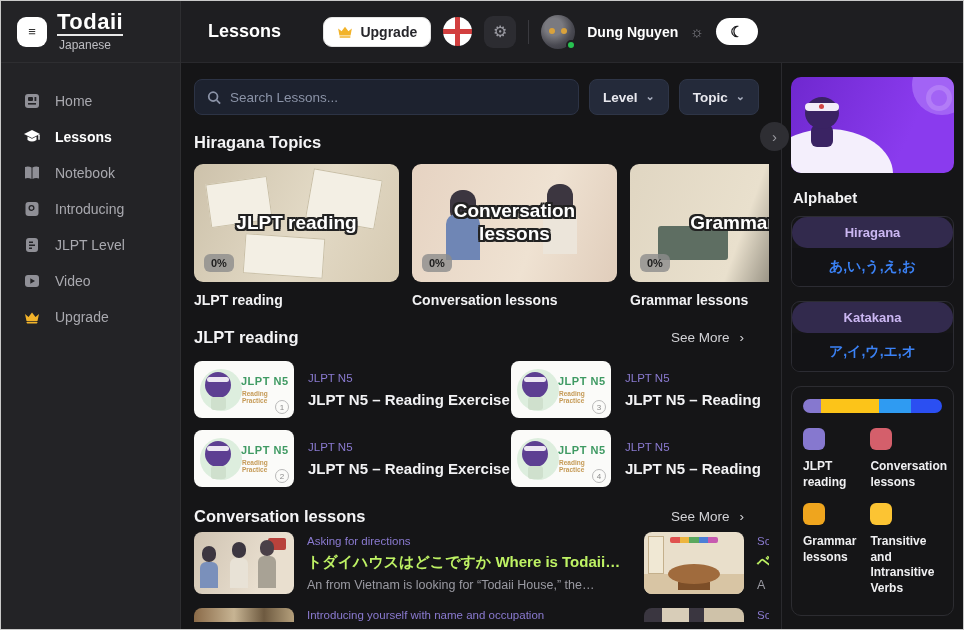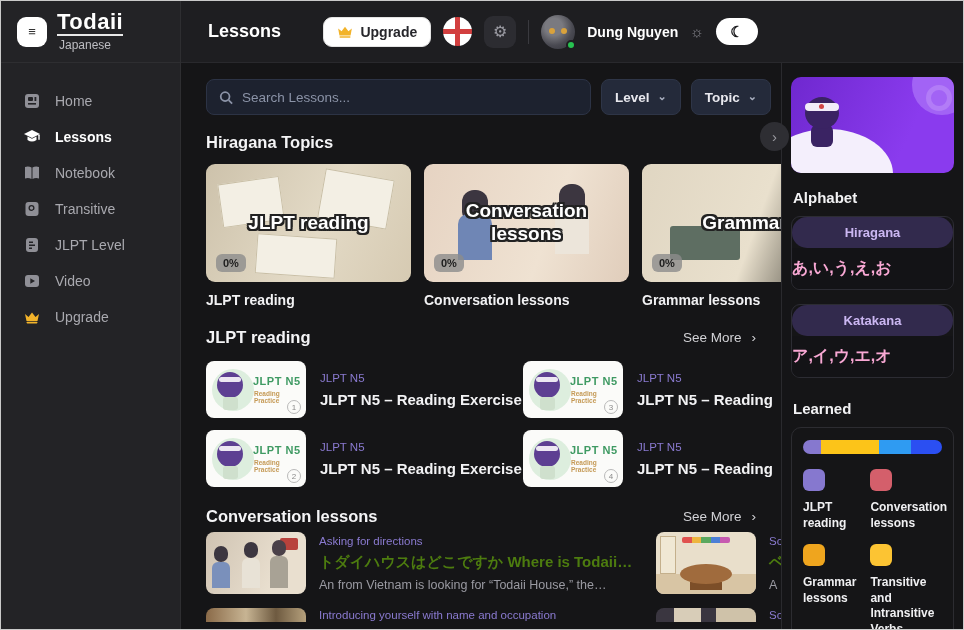--- a/index.html
+++ b/index.html
@@ -33,21 +33,21 @@
   .gear-btn { width:32px; height:32px; border-radius:9px; background:#2c2c31; color:#9a9aa2; font-size:16px; display:flex; align-items:center; justify-content:center; cursor:pointer; }
   .v-div { width:1px; height:24px; background:#3a3a3f; }
   .avatar { position:relative; width:34px; height:34px; border-radius:50%; background:radial-gradient(circle at 38% 35%, #7a7a80 0 28%, #4a4a52 60%, #2e2e36 100%); }
   .avatar .eye { position:absolute; width:6px; height:6px; border-radius:50%; background:#d9a23c; top:13px; }
   .avatar .status { position:absolute; right:-1px; bottom:-1px; width:10px; height:10px; border-radius:50%; background:#27c250; border:2px solid #1e1e21; }
   .user-name { color:#fff; font-size:14px; font-weight:bold; }
   .sun { color:#8d8d94; font-size:15px; }
   .moon-pill { width:42px; height:27px; background:#fff; border-radius:14px; display:flex; align-items:center; justify-content:center; color:#17171a; font-size:15px; font-weight:bold; cursor:pointer; }
 
   
-  .main { position:absolute; left:180px; top:62px; width:600px; height:567px; background:#151517; overflow:hidden; padding:16px 0 0 25px; z-index:1; }
+  .main { position:absolute; left:168px; top:62px; width:600px; height:567px; background:#151517; overflow:hidden; padding:16px 0 0 25px; z-index:1; }
   .search-row { display:flex; gap:10px; align-items:center; }
   .search-box { width:385px; height:36px; background:#1d222f; border:1px solid #2c3345; border-radius:8px; display:flex; align-items:center; padding:0 12px; gap:9px; }
   .search-box svg { width:15px; height:15px; stroke:#8b93a7; fill:none; stroke-width:2; }
   .search-box input { background:transparent; border:none; outline:none; color:#cfd4e0; font-size:13.5px; width:100%; font-family:"Liberation Sans",sans-serif; }
   .search-box input::placeholder { color:#8b93a7; }
   .filter-btn { height:36px; background:#242a3a; border:1px solid #2e3547; border-radius:8px; color:#e8e8ee; font-size:13.5px; font-weight:bold; display:flex; align-items:center; gap:8px; padding:0 13px; cursor:pointer; }
   .filter-btn .chev { font-size:11px; color:#aab0c0; transform:translateY(-1px); }
   .section-head { display:flex; align-items:center; justify-content:space-between; width:550px; margin-top:20px; }
   .section-title { color:#f4f4f6; font-size:16.5px; font-weight:bold; }
   .see-more { color:#d2d2d6; font-size:13.5px; display:flex; align-items:center; gap:10px; cursor:pointer; }
@@ -91,21 +91,21 @@
   .thumb-street { background:linear-gradient(115deg,#cfc3b2,#e9dfcf 70%); }
   .thumb-street .sign { position:absolute; right:8px; top:6px; width:18px; height:12px; background:#b8423c; border-radius:2px; }
   .thumb-party { background:#e9dfcb; }
   .thumb-party .floor { position:absolute; left:0; right:0; bottom:0; height:20px; background:#d8c5a4; }
   .thumb-party .table-top { position:absolute; left:24px; bottom:10px; width:52px; height:20px; background:#a06b3d; border-radius:50%; }
   .thumb-party .table-base { position:absolute; left:34px; bottom:4px; width:32px; height:8px; background:#7c4e28; }
   .thumb-party .banner { position:absolute; left:26px; top:5px; width:48px; height:6px; background:linear-gradient(90deg,#e0524f 0 20%,#edb53e 20% 40%,#5aa85e 40% 60%,#4c7fd6 60% 80%,#c75ab0 80%); border-radius:2px; }
   .thumb-party .door { position:absolute; left:4px; top:4px; width:16px; height:38px; border:1px solid #c4b08c; background:#f0e8d4; }
   .conv-text { min-width:0; }
   .conv-tag { color:#8a7ad0; font-size:11.5px; margin-bottom:6px; white-space:nowrap; }
-  .conv-title { color:#4d7c0f; font-size:15px; font-weight:bold; white-space:nowrap; margin-bottom:6px; }
+  .conv-title { color:#bef264; font-size:15px; font-weight:bold; white-space:nowrap; margin-bottom:6px; }
   .conv-desc { color:#9a9aa2; font-size:12.5px; white-space:nowrap; }
   .sliver { height:14px; border-radius:8px 8px 0 0; width:100px; flex:0 0 auto; align-self:flex-end; }
   .sliver-1 { background:linear-gradient(90deg,#8a6a48,#c7b493 40%,#6e5a40 70%,#b5a07c); }
   .sliver-2 { background:linear-gradient(90deg,#3a3640 0 18%,#d8cdb8 18% 45%,#3a3640 45% 60%,#cfc2a9 60%); }
   .conv-item.partial { align-items:center; }
   .conv-item.partial .conv-tag { margin-bottom:0; }
 
   
   .rightbar { position:absolute; left:780px; top:62px; width:184px; height:567px; background:#151517; border-left:1px solid #2a2a2e; padding:14px 0 0 9px; z-index:3; }
   .collapse-btn { position:absolute; left:759px; top:121px; width:29px; height:29px; border-radius:50%; background:#2e2e33; color:#9a9aa0; display:flex; align-items:center; justify-content:center; font-size:15px; z-index:6; cursor:pointer; }
@@ -117,21 +117,21 @@
   .mascot2 .head { width:34px; height:32px; border-radius:50%; background:#3a2363; position:relative; }
   .mascot2 .band2 { position:absolute; left:0; top:6px; width:34px; height:8px; background:#f2ecf8; border-radius:4px; }
   .mascot2 .dot { position:absolute; left:14px; top:7px; width:5px; height:5px; border-radius:50%; background:#d04545; }
   .mascot2 .body2 { width:22px; height:22px; background:#3a2363; border-radius:6px; margin:-4px 0 0 6px; }
   .survey-text { position:absolute; left:60px; top:22px; }
   .survey-title { color:#fff; font-size:13.5px; font-weight:bold; line-height:1.3; width:95px; }
   .survey-btn { display:inline-block; margin-top:8px; border:1px solid #f0e9fa; color:#fff; border-radius:9px; font-size:6.5px; font-weight:bold; padding:3px 8px; }
   .rb-heading { color:#f2f2f4; font-size:15px; font-weight:bold; margin:16px 0 10px 2px; }
   .alpha-card { width:163px; border-radius:9px; overflow:hidden; border:1px solid #2c2c33; margin-bottom:14px; cursor:pointer; }
   .alpha-head { background:#322a4d; color:#cbb7f2; font-size:13px; font-weight:bold; text-align:center; padding:8px 0;border-radius:15px; }
-  .alpha-body { background:#131316; color:#f9a8d4; font-size:16px; font-weight:bold; padding:10px 0; }
+  .alpha-body { background:#131316; color:#3b82f6; font-size:14px; font-weight:bold; text-align:center; padding:10px 0; }
   .learned-card { width:163px; border:1px solid #2c2c31; border-radius:10px; padding:12px 11px; margin-top:2px; height:230px; }
   .learned-bar { display:flex; height:14px; border-radius:7px; overflow:hidden; }
   .learned-bar span { height:100%; }
   .legend { display:grid; grid-template-columns:1fr 1fr; column-gap:14px; row-gap:13px; margin-top:15px; }
   .legend-item .swatch { width:22px; height:22px; border-radius:6px; margin-bottom:9px; }
   .legend-item .lbl { color:#f0f0f2; font-size:12px; font-weight:bold; line-height:1.3; }
 </style>
 </head>
 <body>
 
@@ -170,21 +170,21 @@
           </svg>
         <span>Notebook</span>
       </div>
       <div class="nav-item">
         <svg viewBox="0 0 18 18">
             <rect x="2.5" y="2" width="13" height="14" rx="3"></rect>
             <circle cx="8.5" cy="8" r="3" fill="#232326"></circle>
             <circle cx="8.5" cy="8" r="1.7"></circle>
             <rect x="10.4" y="9.8" width="4" height="1.8" rx="0.9" transform="rotate(40 10.4 9.8)"></rect>
           </svg>
-        <span>Transitive</span>
+        <span>Introducing</span>
       </div>
       <div class="nav-item">
         <svg viewBox="0 0 18 18">
             <rect x="3" y="2" width="12" height="14" rx="3"></rect>
             <rect x="6" y="5.5" width="4" height="1.5" fill="#232326"></rect>
             <rect x="6" y="8.5" width="6" height="1.5" fill="#232326"></rect>
             <rect x="6" y="11.5" width="3" height="1.5" fill="#232326"></rect>
             <rect x="11" y="10" width="2" height="5" rx="1" transform="rotate(35 11 10)"></rect>
           </svg>
         <span>JLPT Level</span>
@@ -448,21 +448,20 @@
 
     <div class="alpha-card">
       <div class="alpha-head">Hiragana</div>
       <div class="alpha-body">あ,い,う,え,お</div>
     </div>
     <div class="alpha-card">
       <div class="alpha-head">Katakana</div>
       <div class="alpha-body">ア,イ,ウ,エ,オ</div>
     </div>
 
-    <div class="rb-heading" style="margin-top:22px;">Learned</div>
 
     <div class="learned-card">
       <div class="learned-bar">
         <span style="background: rgb(134, 120, 207); width: 13%;"></span>
         <span style="background: rgb(252, 196, 25); width: 42%;"></span>
         <span style="background: rgb(47, 155, 242); width: 23%;"></span>
         <span style="background: rgb(43, 79, 242); width: 22%;"></span>
       </div>
       <div class="legend">
         <div class="legend-item">

